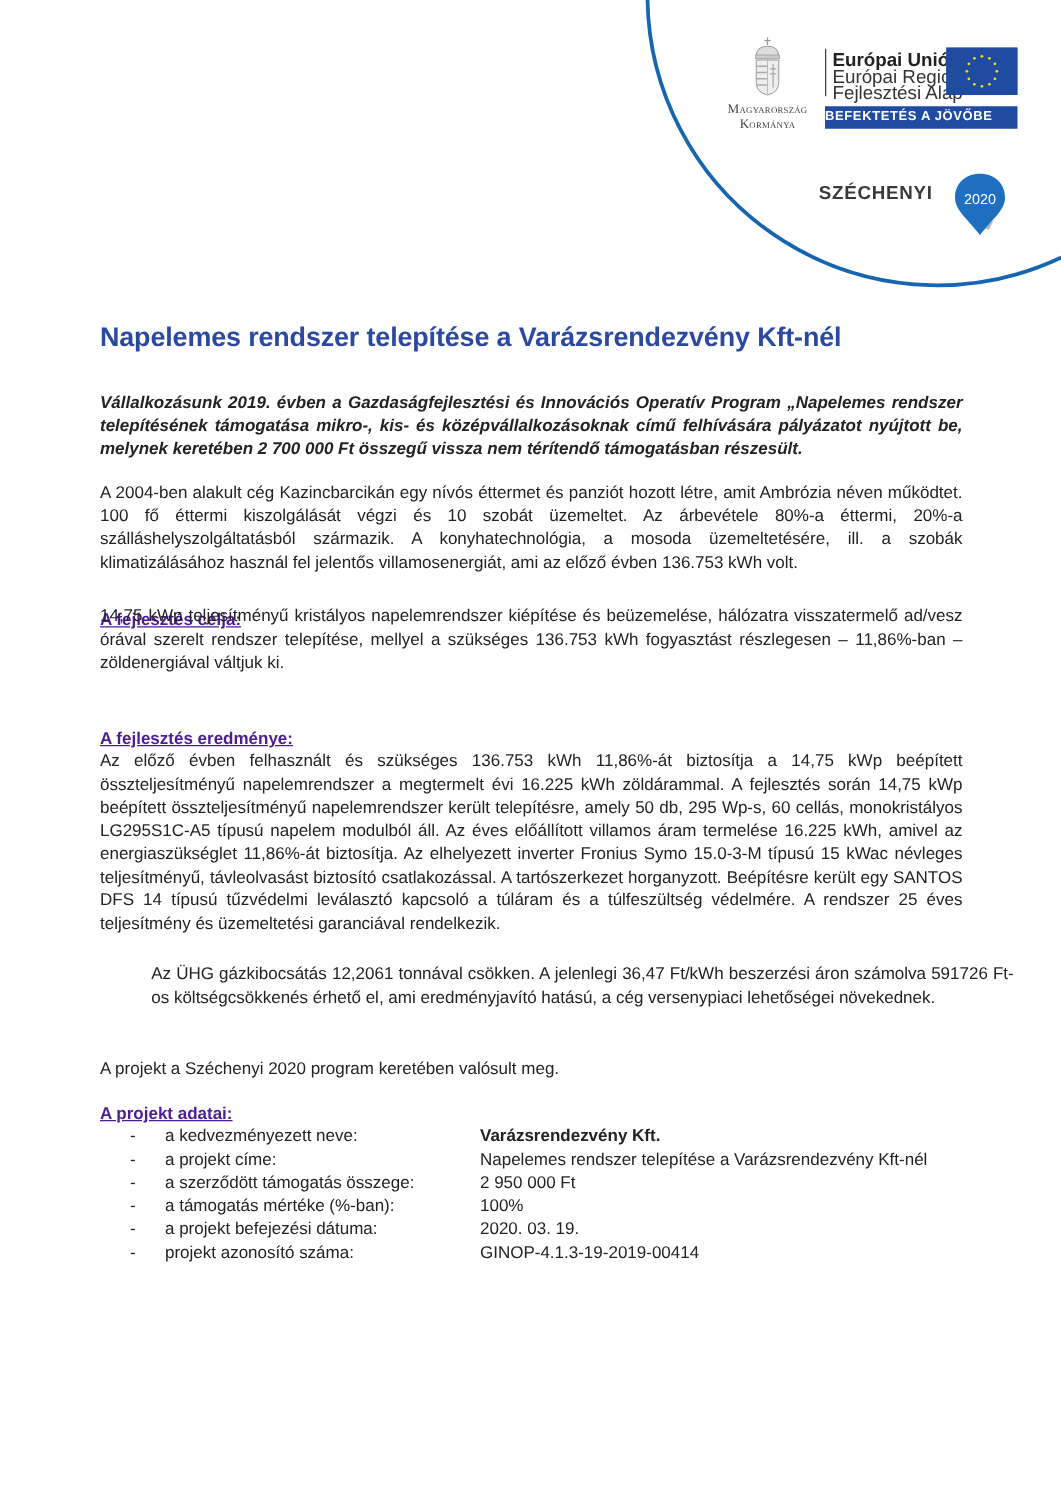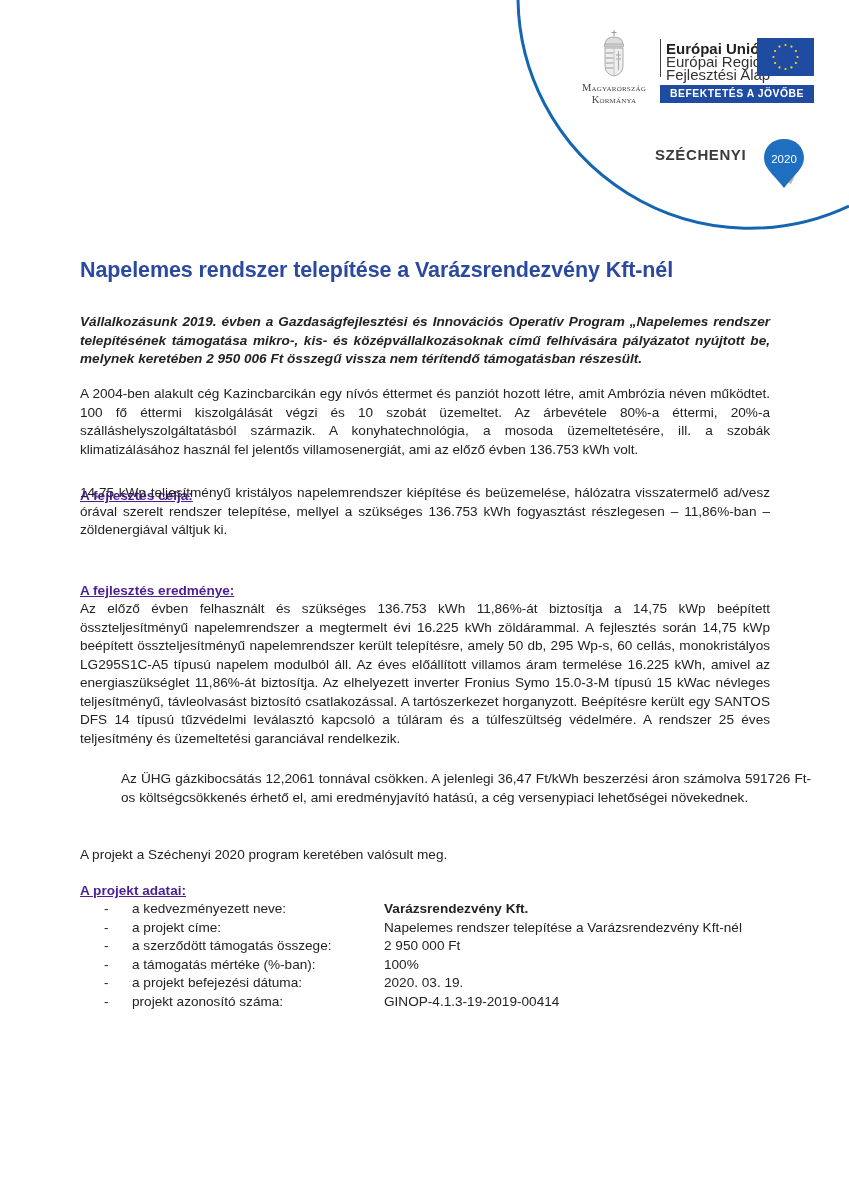--- a/index.html
+++ b/index.html
@@ -12,21 +12,21 @@
   .coat { display: block; margin: 0 auto; width: 26px; height: 52px; }
   .gov-text { font-family: "Liberation Serif", serif; font-size: 10.5px; line-height: 12px; color: #444; letter-spacing: 0.2px; margin-top: 2px; }
   .gov-text .l1, .gov-text .l2 { display: block; font-variant: small-caps; }
 
   .eu-block { position: absolute; left: 660px; top: 37px; }
   .eu-divider { position: absolute; left: 0; top: 2px; width: 1px; height: 38px; background: #444; }
   .eu-text { position: absolute; left: 6px; top: 5px; font-size: 15px; line-height: 13px; color: #333; white-space: nowrap; }
   .eu-text .t1 { font-weight: bold; color: #222; display: block; }
   .eu-text .t2, .eu-text .t3 { display: block; }
   .eu-flag { position: absolute; left: 97px; top: 1px; width: 57px; height: 38px; background: #1f4ca0; }
-  .eu-banner { position: absolute; left: 0px; top: 48px; width: 154px; height: 18px; background: #1f4ca0; color: #fff; font-weight: bold; font-size: 10.4px; line-height: 18px; text-align: center; letter-spacing: 0.5px; }
+  .eu-banner { position: absolute; left: 0px; top: 48px; width: 154px; height: 18px; background: #1f4ca0; color: #fff; font-weight: bold; font-size: 10.4px; line-height: 18px; letter-spacing: 0.5px; }
 
   .szechenyi { position: absolute; left: 655px; top: 138px; }
   .sz-text { position: absolute; left: 0; top: 8px; font-weight: bold; font-size: 15px; color: #3a3a3a; letter-spacing: 0.6px; white-space: nowrap; }
   .sz-pin { position: absolute; left: 106px; top: 0; width: 46px; height: 52px; }
 
   .title { position: absolute; left: 80px; top: 258px; font-size: 21.5px; font-weight: bold; color: #2b4a9f; white-space: nowrap; letter-spacing: -0.1px; }
 
   .para { position: absolute; left: 80px; width: 690px; font-size: 13.6px; line-height: 18.5px; text-align: justify; text-align-last: left; color: #232323; }
   .para.intro { top: 313px; font-weight: bold; font-style: italic; }
   .heading { position: absolute; left: 80px; font-size: 13.6px; line-height: 18.5px; font-weight: bold; text-decoration: underline; color: #4c1d95; }
@@ -98,21 +98,21 @@
   <span class="sz-text">SZÉCHENYI</span>
   <svg class="sz-pin" viewBox="0 0 46 52" xmlns="http://www.w3.org/2000/svg">
     <path d="M26 44 L34 38 L30 46 Z" fill="#b8b8b8"></path>
     <path d="M23 1 C11 1 3 9 3 20 C3 30 12 36 23 50 C34 36 43 30 43 20 C43 9 35 1 23 1 Z" fill="#1f6fc0"></path>
     <text x="23" y="25" font-family="Liberation Sans, sans-serif" font-size="11.5" fill="#ffffff" text-anchor="middle">2020</text>
   </svg>
 </div>
 
 <h1 class="title">Napelemes rendszer telepítése a Varázsrendezvény Kft-nél</h1>
 
-<p class="para intro">Vállalkozásunk 2019. évben a Gazdaságfejlesztési és Innovációs Operatív Program „Napelemes rendszer telepítésének támogatása mikro-, kis- és középvállalkozásoknak című felhívására pályázatot nyújtott be, melynek keretében 2 950 006 Ft összegű vissza nem térítendő támogatásban részesült.</p>
+<p class="para intro">Vállalkozásunk 2019. évben a Gazdaságfejlesztési és Innovációs Operatív Program „Napelemes rendszer telepítésének támogatása mikro-, kis- és középvállalkozásoknak című felhívására pályázatot nyújtott be, melynek keretében 2 700 000 Ft összegű vissza nem térítendő támogatásban részesült.</p>
 
 <p class="para" style="top:385px;">A 2004-ben alakult cég Kazincbarcikán egy nívós éttermet és panziót hozott létre, amit Ambrózia néven működtet. 100 fő éttermi kiszolgálását végzi és 10 szobát üzemeltet. Az árbevétele 80%-a éttermi, 20%-a szálláshelyszolgáltatásból származik. A konyhatechnológia, a mosoda üzemeltetésére, ill. a szobák klimatizálásához használ fel jelentős villamosenergiát, ami az előző évben 136.753 kWh volt.</p>
 
 <div class="heading" style="top:487px;">A fejlesztés célja:</div>
 <p class="para" style="top:484px;">14,75 kWp teljesítményű kristályos napelemrendszer kiépítése és beüzemelése, hálózatra visszatermelő ad/vesz órával szerelt rendszer telepítése, mellyel a szükséges 136.753 kWh fogyasztást részlegesen – 11,86%-ban – zöldenergiával váltjuk ki.</p>
 
 <div class="heading" style="top:582px;">A fejlesztés eredménye:</div>
 <p class="para" style="top:600px;">Az előző évben felhasznált és szükséges 136.753 kWh 11,86%-át biztosítja a 14,75 kWp beépített összteljesítményű napelemrendszer a megtermelt évi 16.225 kWh zöldárammal. A fejlesztés során 14,75 kWp beépített összteljesítményű napelemrendszer került telepítésre, amely 50 db, 295 Wp-s, 60 cellás, monokristályos LG295S1C-A5 típusú napelem modulból áll. Az éves előállított villamos áram termelése 16.225 kWh, amivel az energiaszükséglet 11,86%-át biztosítja. Az elhelyezett inverter Fronius Symo 15.0-3-M típusú 15 kWac névleges teljesítményű, távleolvasást biztosító csatlakozással. A tartószerkezet horganyzott. Beépítésre került egy SANTOS DFS 14 típusú tűzvédelmi leválasztó kapcsoló a túláram és a túlfeszültség védelmére. A rendszer 25 éves teljesítmény és üzemeltetési garanciával rendelkezik.</p>
 
 <p class="para" style="top:770px;margin-left:41px;">Az ÜHG gázkibocsátás 12,2061 tonnával csökken. A jelenlegi 36,47 Ft/kWh beszerzési áron számolva 591726 Ft-os költségcsökkenés érhető el, ami eredményjavító hatású, a cég versenypiaci lehetőségei növekednek.</p>

